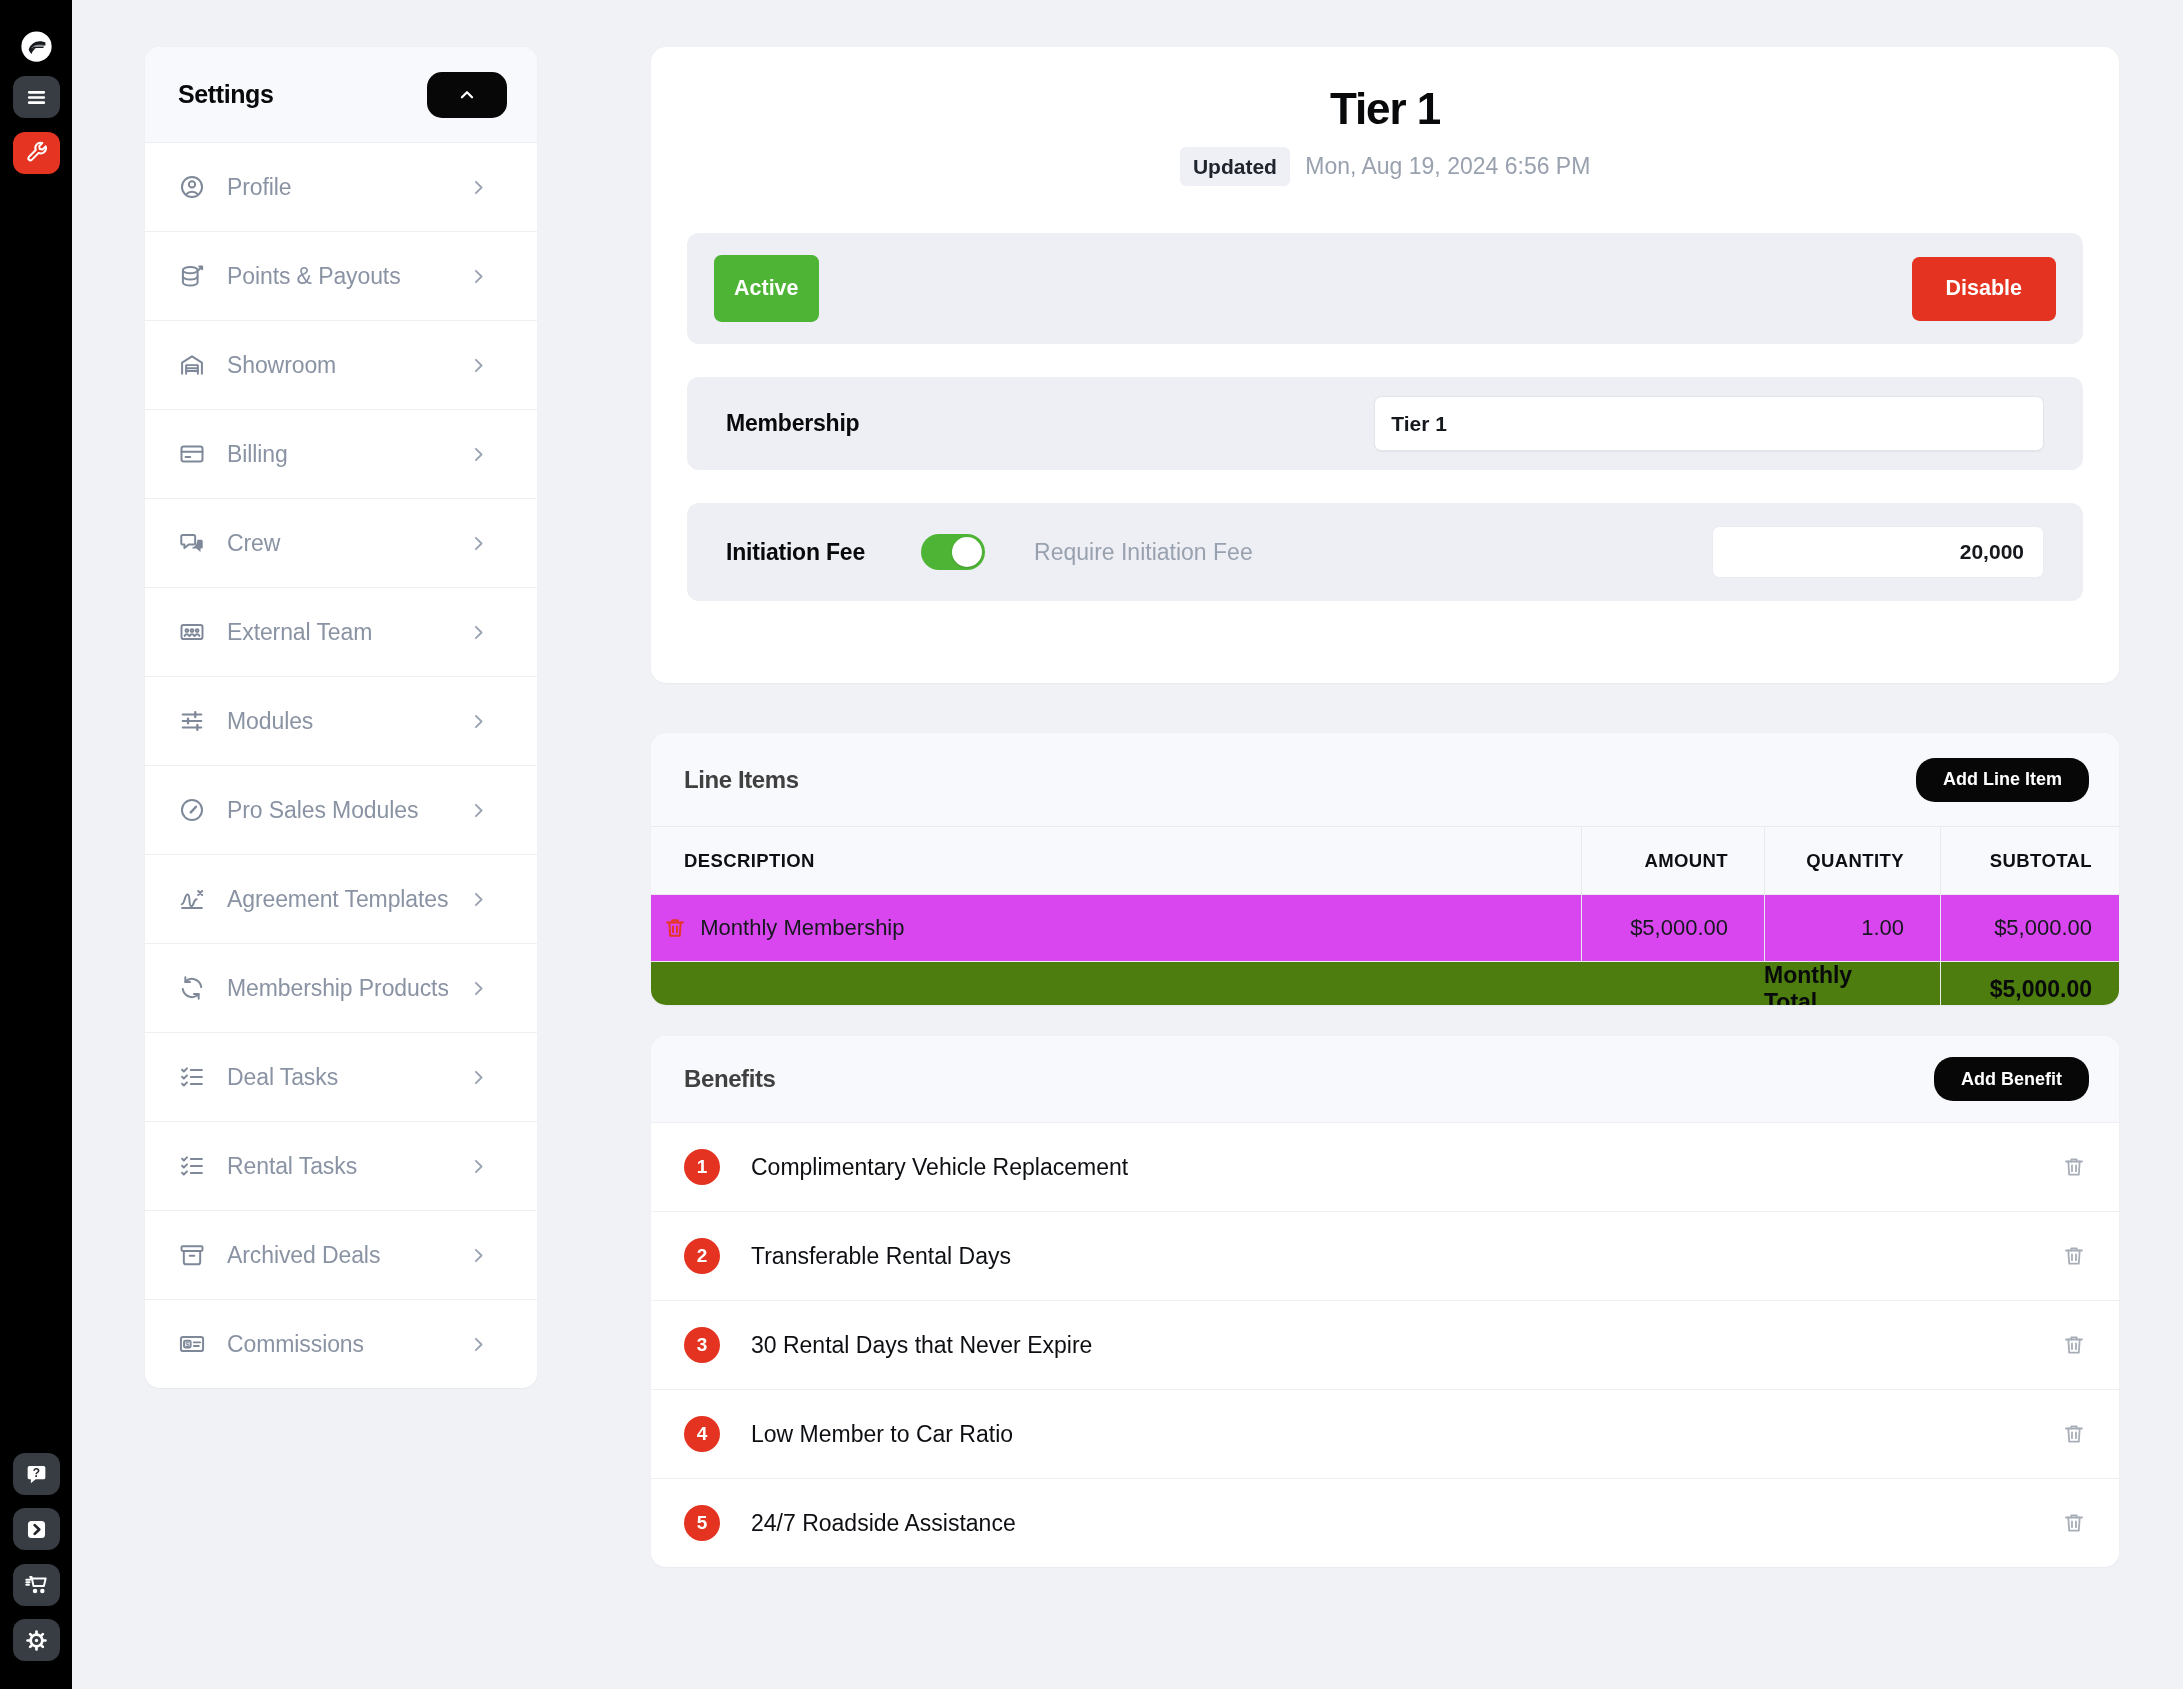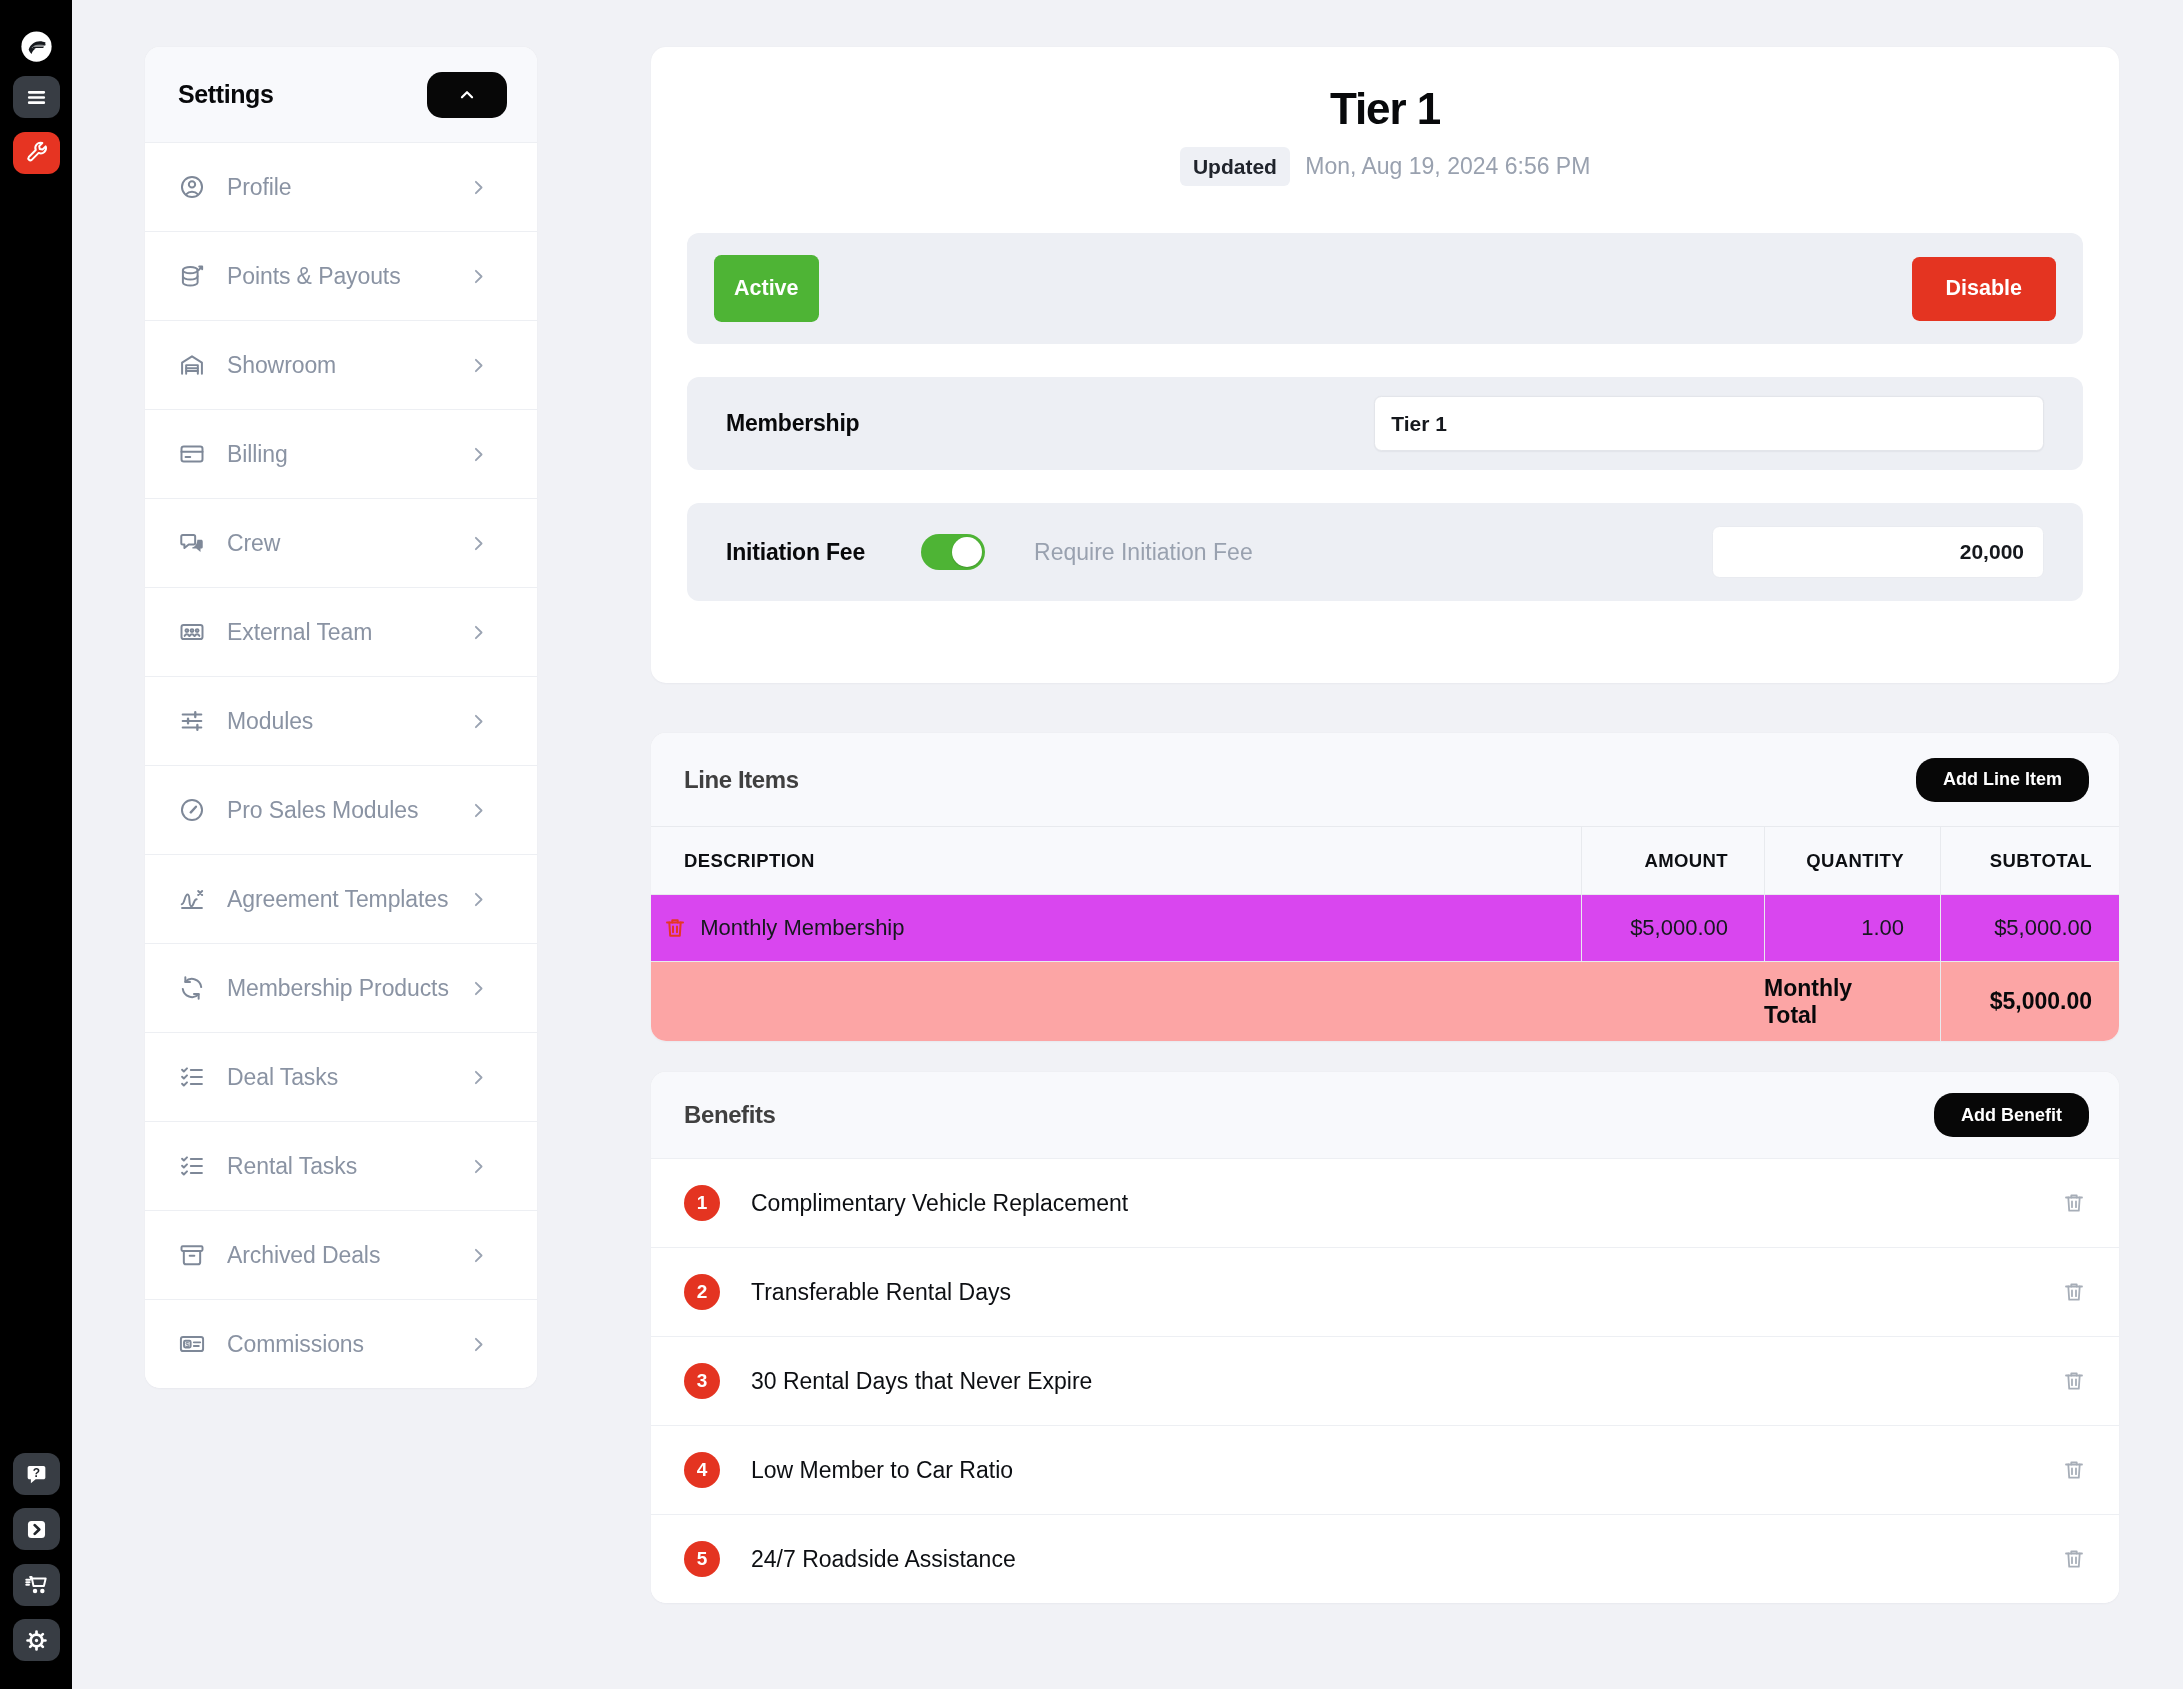--- a/index.html
+++ b/index.html
@@ -133,21 +133,21 @@
   .cell.first { padding-left:33px; }
   .cell.num { justify-content:flex-end; padding-right:36px; }
   .cell.num.last { padding-right:27px; }
   .cell.vline { border-left:0.7px solid #e8eaee; }
   .t-row { border-top:0.7px solid #e8eaee; height:67px; background:#d946ef; }
   .t-row .cell { font-size:22px; color:#15181d; }
   .t-row .desc-cell { padding-left:12px; }
   .row-trash { width:24px; height:24px; color:#e53723; cursor:pointer; flex:none; }
   .row-trash svg { stroke-width:2; }
   .desc-text { margin-left:13.3px; }
-  .t-foot { border-top:0.7px solid #e8eaee; height:80px; background:#fca5a5; }
+  .t-foot { border-top:0.7px solid #e8eaee; height:44px; background:#4d7c0f; }
   .t-foot .cell { font-size:23px; font-weight:bold; color:#08090b; }
 
   
   .card-benefits { margin-top:31px; }
   .section-head.benefits { height:86px; }
   .benefit-row {
     height:89px; display:flex; align-items:center; padding:0 33px;
     border-top:0.7px solid #edeff3; background:#fff;
   }
   .benefit-badge {

